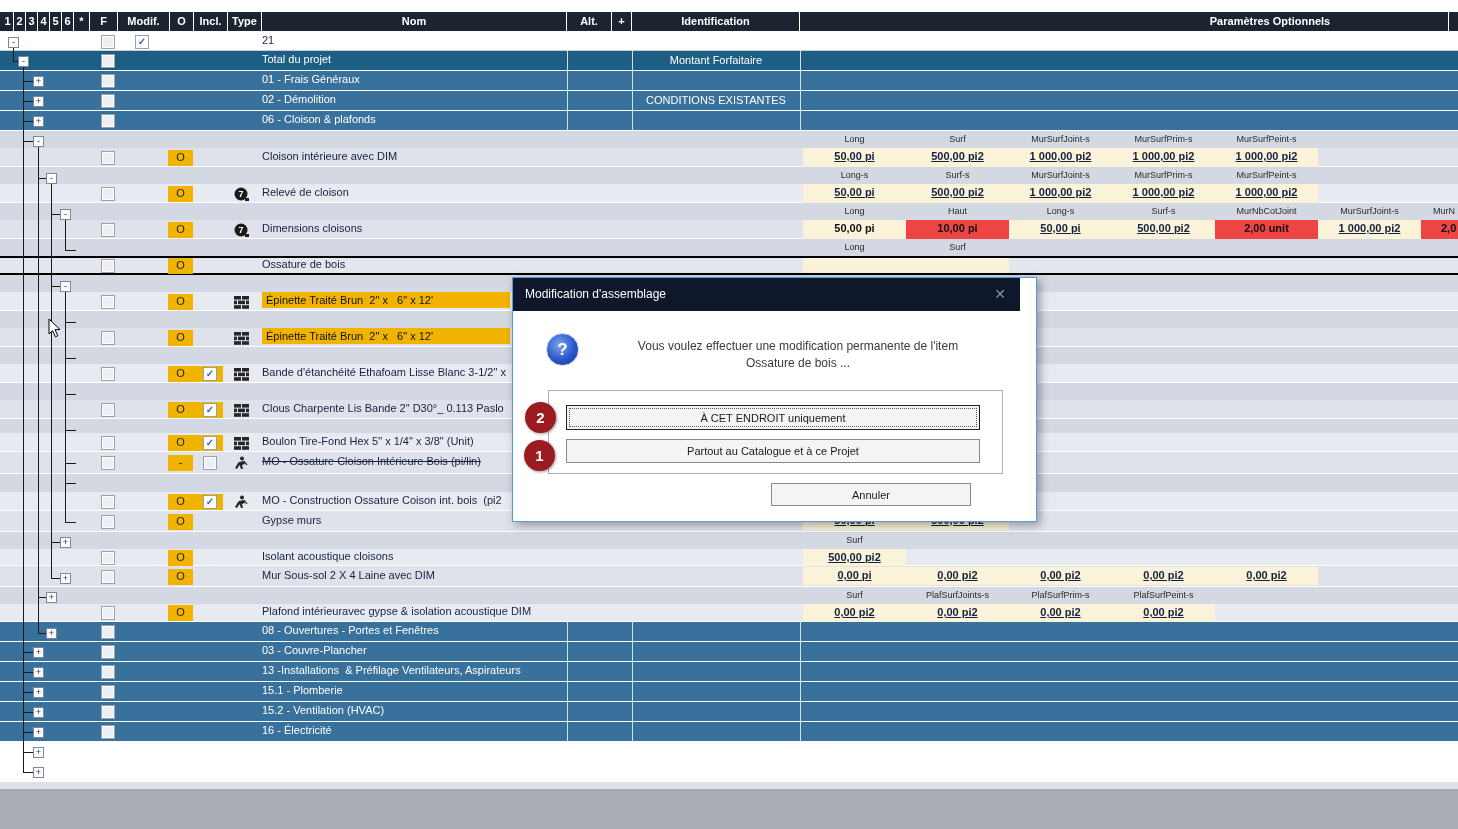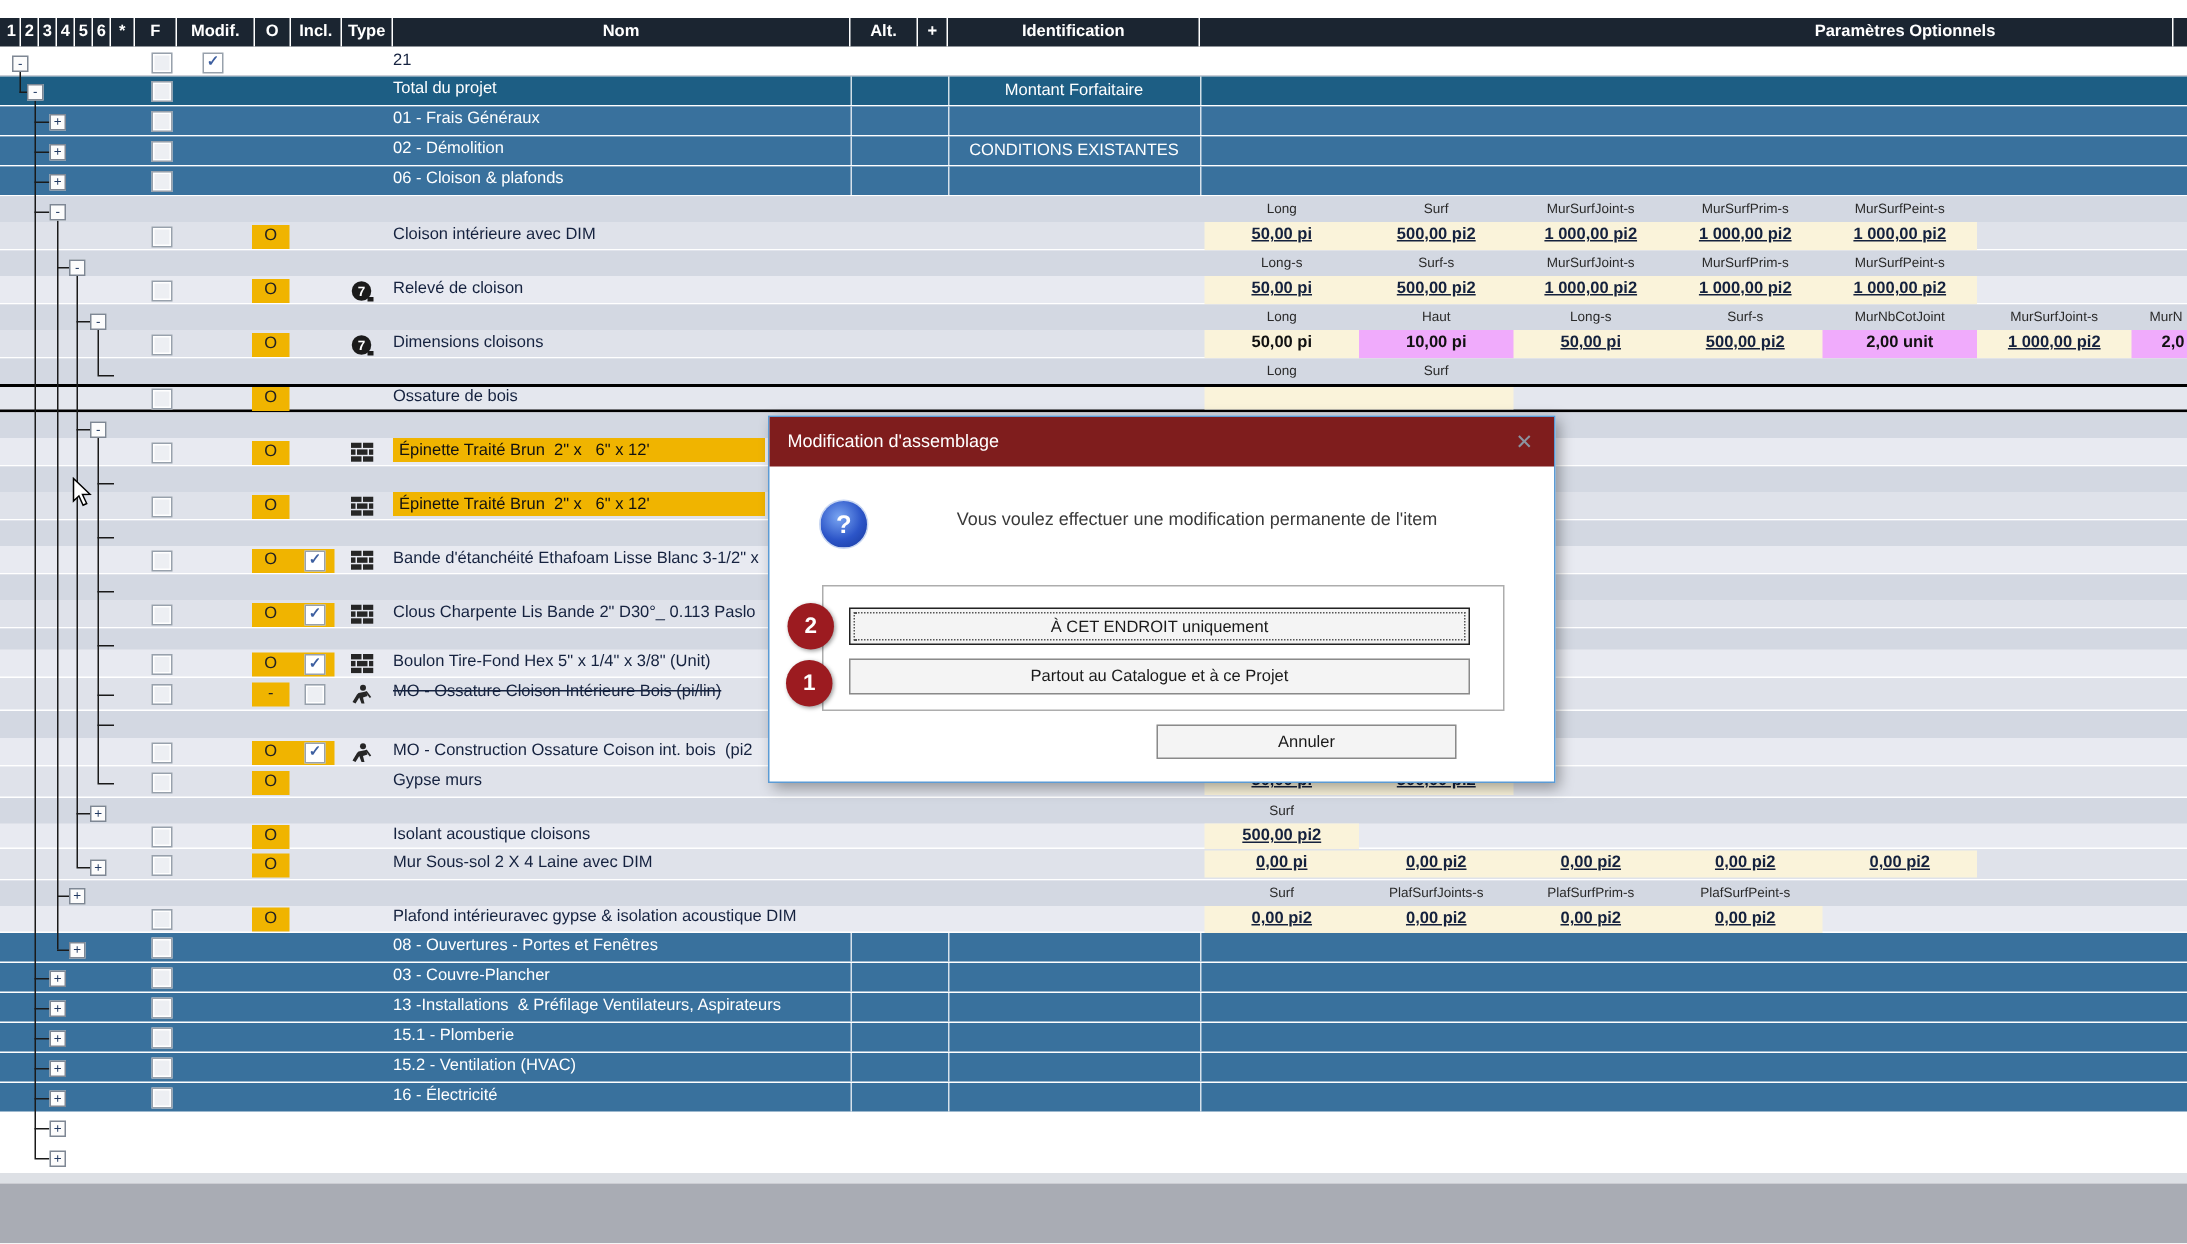--- a/index.html
+++ b/index.html
@@ -23,21 +23,21 @@
   .strip{position:absolute;left:0;right:0;top:0;background:#d3d8e2;}
   .vline{position:absolute;left:0;right:0;}
   .selline{border-top:2px solid #000;border-bottom:2px solid #000;box-sizing:border-box;}
   .cream{position:absolute;top:0;bottom:0;background:#FAF3DA;}
   .plab{position:absolute;width:103px;text-align:center;font-size:9px;color:#2a2a2a;top:3px;white-space:nowrap;overflow:hidden;}
   .plab.cut{text-align:left;padding-left:12px;box-sizing:border-box;}
   .pval{position:absolute;width:103px;text-align:center;font-size:11px;font-weight:bold;white-space:nowrap;}
   .vline .pval{top:2px;}
   .s-link{text-decoration:underline;color:#14213D;}
   .s-bold{color:#111;text-decoration:none;}
-  .s-gold{background:#f0abfc;color:#111;text-decoration:none;top:0!important;bottom:0;height:auto;padding-top:2px;box-sizing:border-box;}
+  .s-gold{background:#ef4444;color:#111;text-decoration:none;top:0!important;bottom:0;height:auto;padding-top:2px;box-sizing:border-box;}
   .pval.cut{text-align:left;padding-left:20px;}
   .cb{position:absolute;width:12px;height:12px;background:#edeff3;border:1px solid #98a1ac;
       box-shadow:inset 0 0 0 1px #fff;font-size:10px;line-height:11px;text-align:center;color:#3d5fa0;box-sizing:content-box;}
   .ck{background:#fff;font-weight:bold;}
   .badge{position:absolute;height:16px;background:#F0B400;font-size:11px;color:#222;}
   .badge i{font-style:normal;position:absolute;left:0;width:25px;text-align:center;top:1px;}
   .nm{position:absolute;left:262px;font-size:11px;color:#15223F;white-space:pre;}
   .k-blue .nm,.k-dark .nm{color:#fff;}
   .goldnm{background:#F0B400;color:#111;width:244px;padding:2px 0 2px 4px;}
   .strike{text-decoration:line-through;}
@@ -47,21 +47,21 @@
   
   .tl{position:absolute;background:#1a1a1a;}
   .expb{position:absolute;width:11px;height:11px;background:#fcfcfc;border:1px solid #7e8794;font-size:9px;
         line-height:9px;text-align:center;color:#223a63;box-sizing:border-box;z-index:6;cursor:default;}
   
   .bar1{position:absolute;left:0;top:782px;width:1458px;height:7px;background:#dde0e5;}
   .bar2{position:absolute;left:0;top:789px;width:1458px;height:40px;background:#a9acb4;}
   
   .dialog{position:absolute;left:512px;top:277px;width:525px;height:245px;background:#fff;
           border:1px solid #5B9BD5;box-shadow:3px 3px 9px rgba(0,0,0,.35);z-index:50;box-sizing:border-box;}
-  .dlg-title{position:absolute;left:0;top:0;right:0;height:33px;background:#7f1d1d;color:#fff;
+  .dlg-title{position:absolute;left:0;top:0;right:16px;height:33px;background:#0f172a;color:#fff;
              font-size:12px;line-height:33px;padding-left:12px;box-sizing:border-box;}
   .dlg-x{position:absolute;right:14px;top:0;color:#8b93a0;font-size:14px;line-height:33px;cursor:default;}
   .qicon{position:absolute;left:33px;top:55px;width:31px;height:31px;border-radius:50%;
          background:radial-gradient(circle at 40% 35%, #7aa6f2 0%, #2c55c8 55%, #16379b 100%);
          border:1px solid #c9d7f2;color:#fff;font-weight:bold;font-size:17px;text-align:center;line-height:31px;}
   .dmsg{position:absolute;left:70px;top:60px;width:430px;text-align:center;font-size:12px;color:#3a3a3a;line-height:17px;}
   .grp{position:absolute;left:35px;top:112px;width:455px;height:84px;border:1px solid #adadad;box-sizing:border-box;}
   .dbtn{position:absolute;left:53px;width:414px;height:25px;background:#f4f4f4;border:1px solid #8a8a8a;
         font-family:"Liberation Sans",sans-serif;font-size:11px;color:#1a1a1a;box-sizing:border-box;}
   .dbtn.focus{border:1px solid #222;outline:1px dotted #555;outline-offset:-4px;}
@@ -509,20 +509,21 @@
   <div class="bar2"></div>
 
   <div class="dialog">
     <div class="dlg-title">
       <span>Modification d'assemblage</span>
       <span class="dlg-x">✕</span>
     </div>
     <div class="qicon">?</div>
     <div class="dmsg">
       <div>Vous voulez effectuer une modification permanente de l'item</div>
+      <div>Ossature de bois ...</div>
     </div>
     <div class="grp"></div>
     <button class="dbtn" style="top:161px;height:24px">Partout au Catalogue et à ce Projet</button>
     <button class="dbtn focus" style="top:127px">À CET ENDROIT uniquement</button>
     <button class="dbtn cancel" style="top:205px">Annuler</button>
     <div class="rbadge" style="top:124px">2</div>
     <div class="rbadge" style="left:11px;top:162px">1</div>
   </div>
 
   <svg id="cursor" width="14" height="20" viewBox="0 0 14 20">

